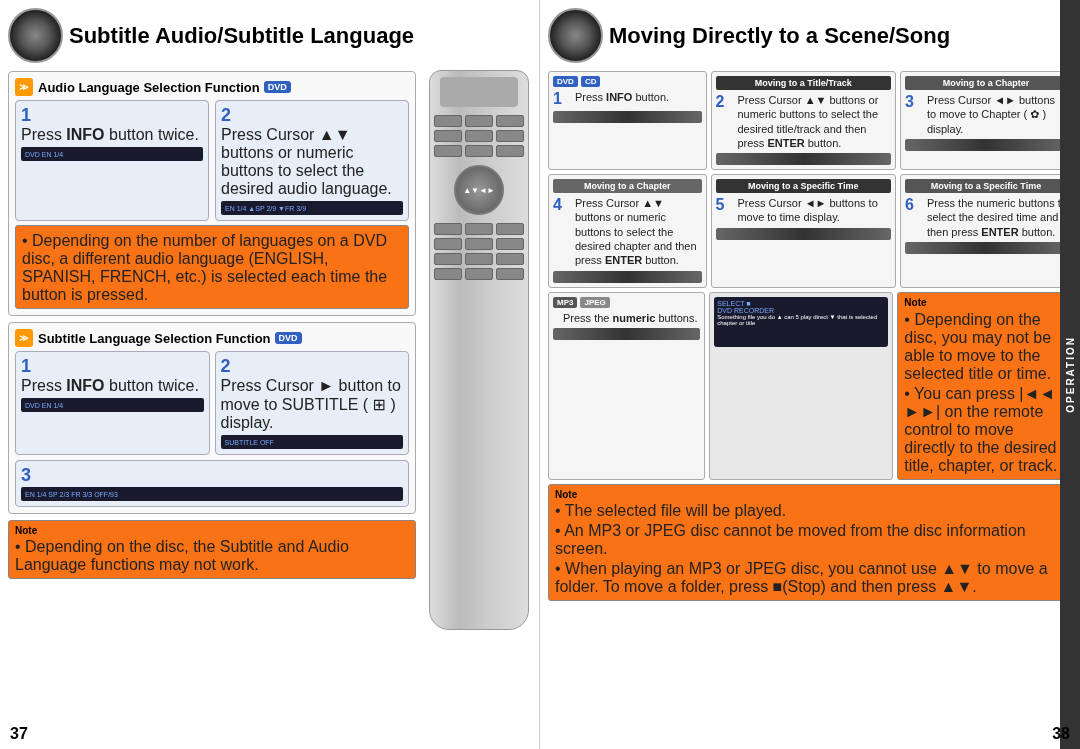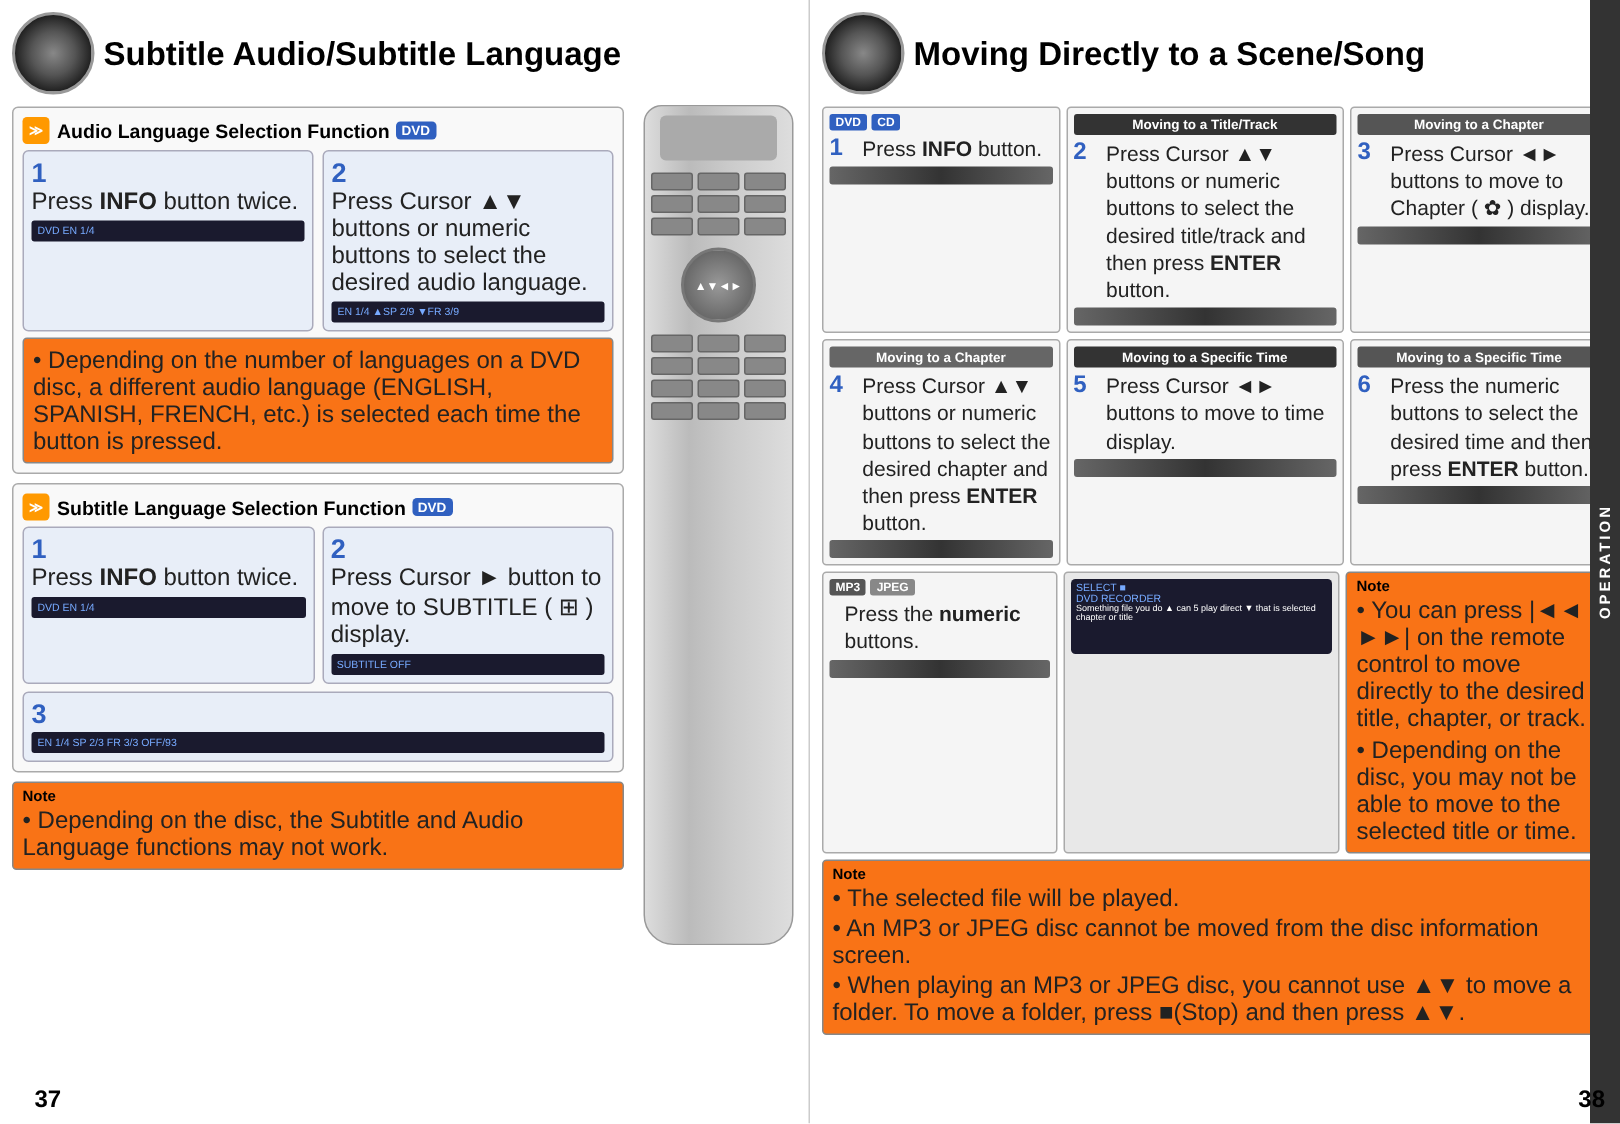--- a/index.html
+++ b/index.html
@@ -230,21 +230,21 @@
       background: #666;
     }
 
     .cell-step-num {
       font-size: 16px;
       font-weight: bold;
       color: #3060c0;
     }
 
     .cell-text {
-      font-size: 14px;
+      font-size: 11px;
       color: #222;
       line-height: 1.3;
       padding-left: 10px;
     }
 
     .cell-text strong {
       font-weight: bold;
     }
 
     .cell-img-bar {
@@ -299,21 +299,21 @@
     }
 
     .page-number {
       position: absolute;
       bottom: 6px;
       font-size: 16px;
       font-weight: bold;
       color: #000;
     }
 
-    .page-number.left { left: 23px; }
+    .page-number.left { left: 10px; }
     .page-number.right { right: 10px; margin-top: 28px; }
 
     
     .operation-sidebar {
       position: absolute;
       right: 0;
       top: 0;
       height: 100%;
       width: 20px;
       background: #333;
@@ -581,22 +581,22 @@
       <div class="grid-cell" style="flex:1.3; background:#e8e8e8;">
         <div style="background:#1a1a2e; border-radius:3px; padding:3px; font-size:7px; color:#7af; min-height:50px;">
           <div>SELECT ■</div>
           <div>DVD RECORDER</div>
           <div style="color:#fff; font-size:6px;">Something file you do ▲ can 5 play direct ▼ that is selected chapter or title</div>
         </div>
       </div>
 
       <div class="note-box" style="flex:1.2; margin-top:0;">
         <div class="note-title">Note</div>
+        <div class="step-text" style="margin-top:3px;">• Depending on the disc, you may not be able to move to the selected title or time.</div>
         <div class="step-text">• You can press |◄◄ ►►| on the remote control to move directly to the desired title, chapter, or track.</div>
-        <div class="step-text" style="margin-top:3px;">• Depending on the disc, you may not be able to move to the selected title or time.</div>
       </div>
     </div>
 
     <div class="note-box">
       <div class="note-title">Note</div>
       <div class="step-text">• The selected file will be played.</div>
       <div class="step-text">• An MP3 or JPEG disc cannot be moved from the disc information screen.</div>
       <div class="step-text">• When playing an MP3 or JPEG disc, you cannot use ▲▼ to move a folder. To move a folder, press ■(Stop) and then press ▲▼.</div>
     </div>
 

